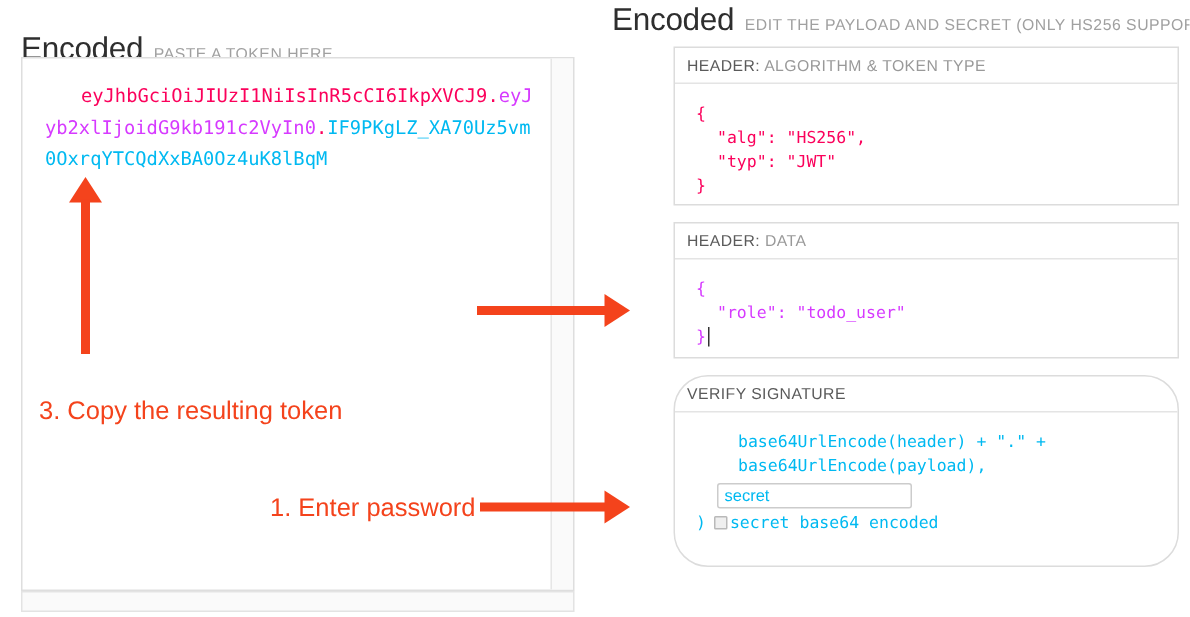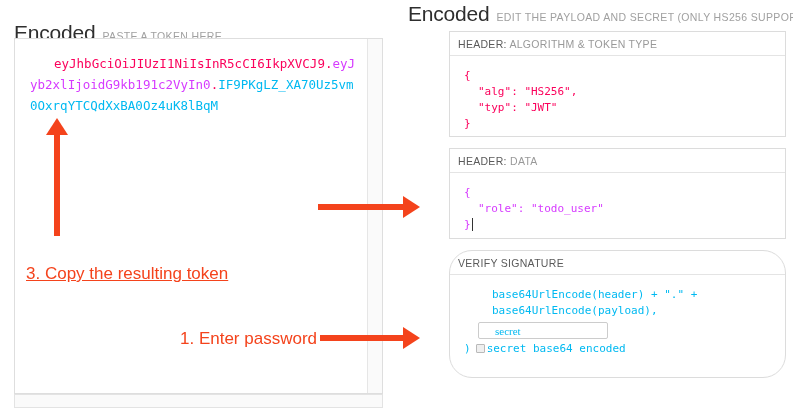--- a/index.html
+++ b/index.html
@@ -61,24 +61,24 @@
   .dec-body{
     font-family:"DejaVu Sans Mono","Liberation Mono",monospace;
     font-size:11px;line-height:16px;
     padding:12px 0 12px 14px;box-sizing:border-box;
   }
   .c-pink{color:#fb015b;}
   .c-purple{color:#d63aff;}
   .c-blue{color:#00b9f1;}
 
   .sec-input{
-    font-family:Liberation Serif, serif;
+    font-family:Liberation Sans, sans-serif;
     font-size:11px;color:#00b9f1;
     border:1px solid #cccccc;background:#fff;border-radius:2px;
-    padding:2px 16px;width:130px;height:17px;line-height:13px;
+    padding:2px 4px;width:130px;height:17px;line-height:13px;
     box-sizing:border-box;outline:none;display:inline-block;
     vertical-align:middle;margin-left:14px;
   }
   .cb{
     display:inline-block;width:9px;height:9px;border:1px solid #b9b9b9;
     background:#efefef;vertical-align:middle;box-sizing:border-box;
     margin:0 2px 1px 5px;border-radius:1px;
   }
   .ind{display:inline-block;width:14px;}
   .ind2{display:inline-block;width:28px;}
@@ -146,21 +146,21 @@
       <div><span class="ind2"></span><span>base64UrlEncode(payload),</span></div>
       <div style="padding:3px 0 2px 0;">
         <input class="sec-input" type="text" value="secret" style="">
       </div>
       <div><span>)</span><span class="cb"></span><span>secret base64 encoded</span></div>
     </div>
   </div>
 
   <div class="arrow-head-u" style="left:46px;top:118px;"></div>
   <div class="arrow-v" style="left:54px;top:133px;height:103px;"></div>
-  <div class="anno" style="left:26px;top:264px;text-decoration:underline;">3. Copy the resulting token</div>
+  <div class="anno" style="left:26px;top:264px;">3. Copy the resulting token</div>
 
   <div class="arrow-h" style="left:318px;top:204px;width:86px;"></div>
   <div class="arrow-head-r" style="left:403px;top:196px;"></div>
 
   <div class="anno" style="left:180px;top:329px;text-align:center;">1. Enter password</div>
   <div class="arrow-h" style="left:320px;top:335px;width:84px;"></div>
   <div class="arrow-head-r" style="left:403px;top:327px;"></div>
 
 </div>
 

